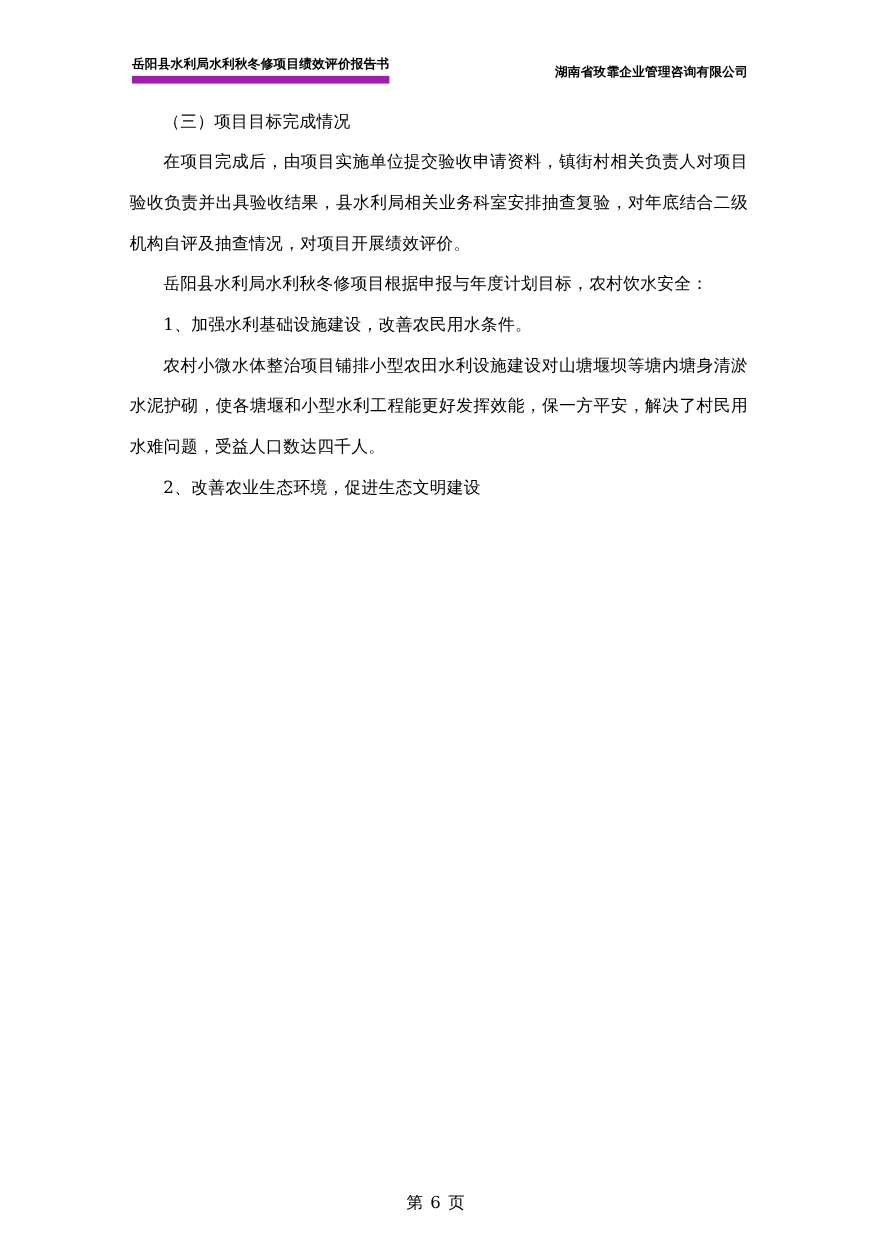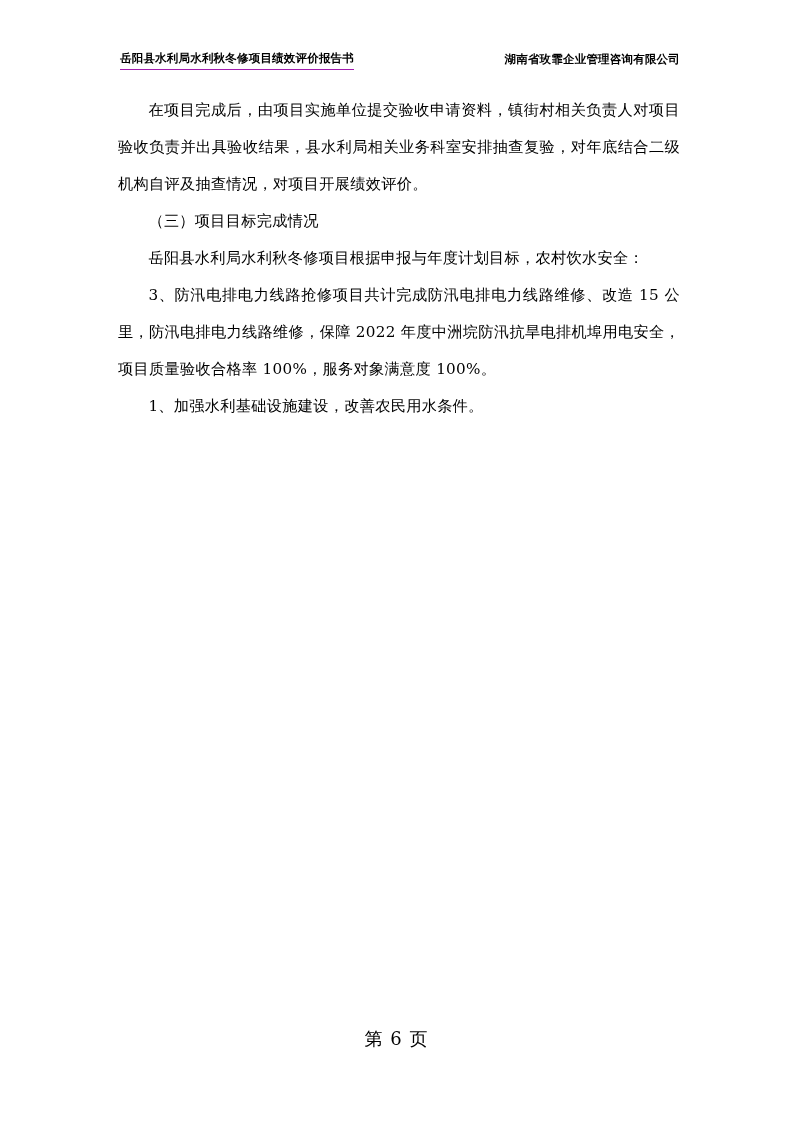--- a/index.html
+++ b/index.html
@@ -24,21 +24,21 @@
     width: 560px;
     display: flex;
     justify-content: space-between;
     align-items: flex-end;
     font-size: 11.5px;
     line-height: 1.2;
     letter-spacing: 0.2px;
     font-weight: bold;
   }
   .header-left {
-    border-bottom: 1px solid #a21caf;
+    border-bottom: 7px solid #a21caf;
     padding-bottom: 3px;
     white-space: nowrap;
   }
   .header-right {
     padding-bottom: 3px;
     white-space: nowrap;
   }
   .body-area {
     position: absolute;
     top: 92px;
@@ -51,43 +51,44 @@
     line-height: 37px;
     text-align: justify;
     text-justify: inter-ideograph;
     letter-spacing: 0.3px;
   }
   p.indent {
     text-indent: 2em;
   }
   .footer {
     position: absolute;
-    top: 1027px;
+    top: 1084px;
     left: 0;
     width: 793px;
     text-align: center;
-    font-size: 18px;
+    font-size: 15px;
     letter-spacing: 1px;
   }
 </style>
 </head>
 <body>
 
 <div class="page">
 
   <div class="header">
     <span class="header-left">岳阳县水利局水利秋冬修项目绩效评价报告书</span>
     <span class="header-right">湖南省玫霏企业管理咨询有限公司</span>
   </div>
 
   <div class="body-area">
+    <p class="para indent">（三）项目目标完成情况</p>
     <p class="para indent">在项目完成后，由项目实施单位提交验收申请资料，镇街村相关负责人对项目验收负责并出具验收结果，县水利局相关业务科室安排抽查复验，对年底结合二级机构自评及抽查情况，对项目开展绩效评价。</p>
-    <p class="para indent">（三）项目目标完成情况</p>
     <p class="para indent">岳阳县水利局水利秋冬修项目根据申报与年度计划目标，农村饮水安全：</p>
-    <p class="para indent">3、防汛电排电力线路抢修项目共计完成防汛电排电力线路维修、改造 15 公里，防汛电排电力线路维修，保障 2022 年度中洲垸防汛抗旱电排机埠用电安全，项目质量验收合格率 100%，服务对象满意度 100%。</p>
     <p class="para indent">1、加强水利基础设施建设，改善农民用水条件。</p>
+    <p class="para indent">农村小微水体整治项目铺排小型农田水利设施建设对山塘堰坝等塘内塘身清淤水泥护砌，使各塘堰和小型水利工程能更好发挥效能，保一方平安，解决了村民用水难问题，受益人口数达四千人。</p>
+    <p class="para indent">2、改善农业生态环境，促进生态文明建设</p>
   </div>
 
   <div class="footer">
     <span>第 6 页</span>
   </div>
 
 </div>
 
 </body></html>

